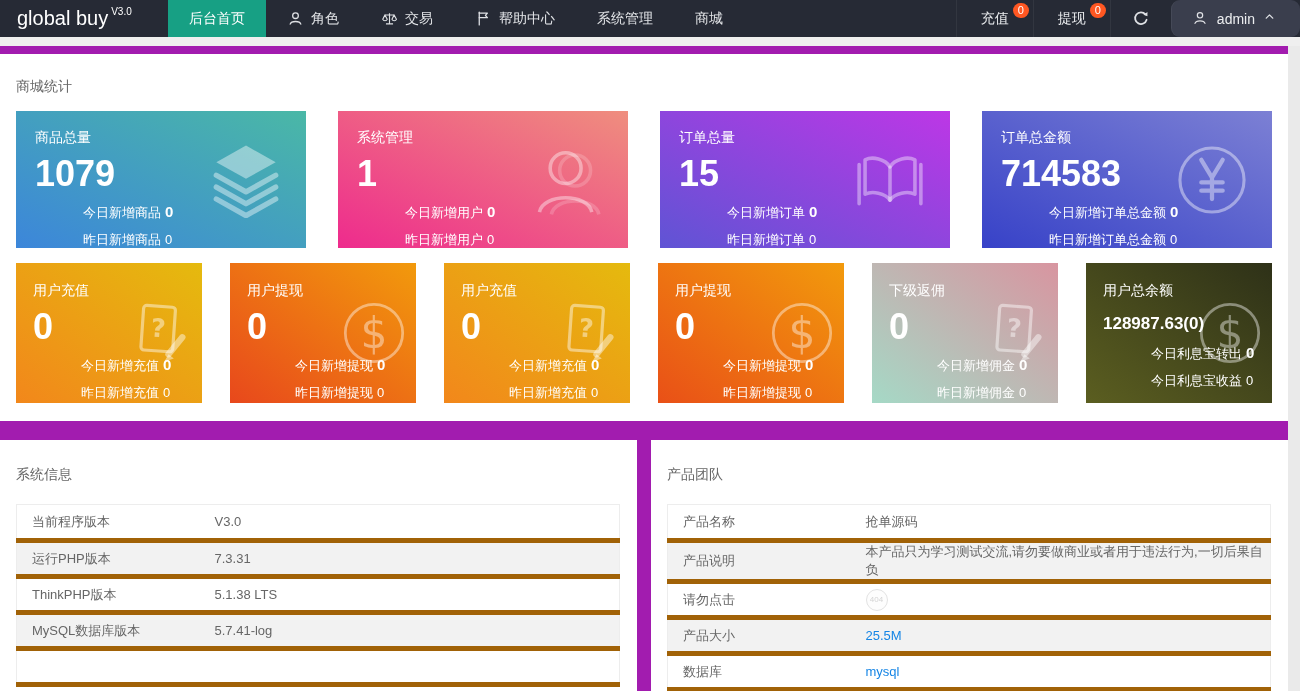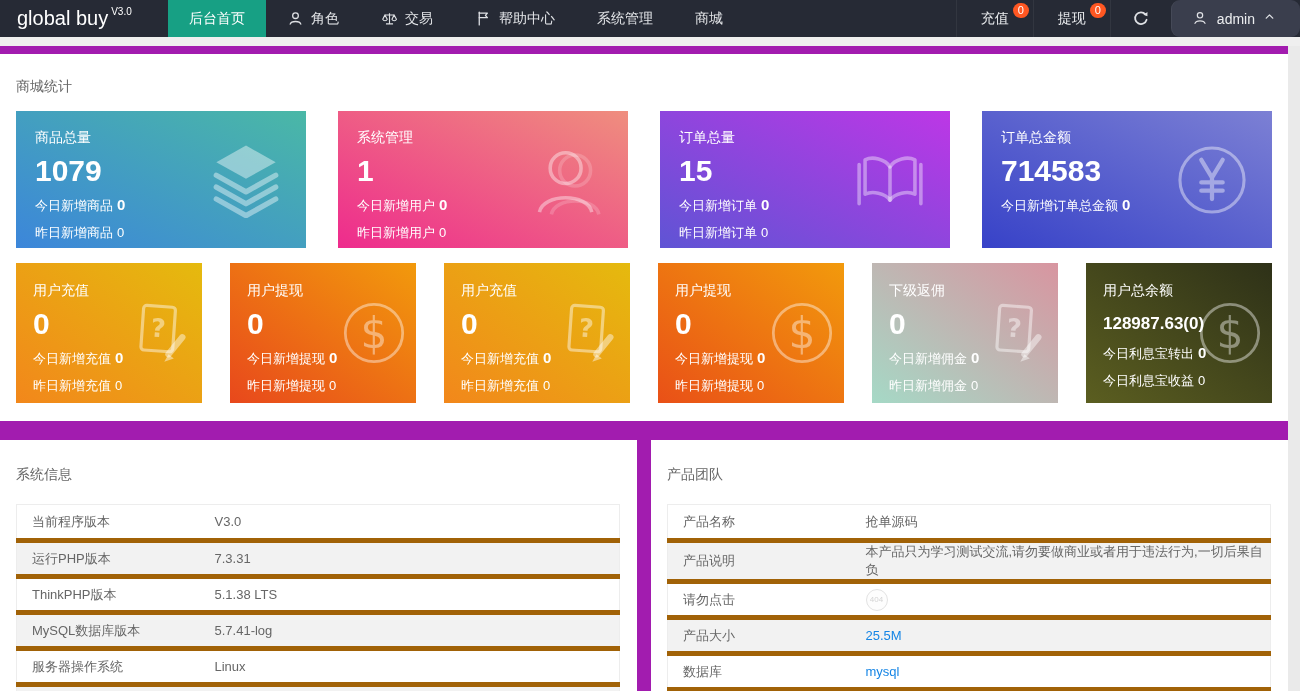--- a/index.html
+++ b/index.html
@@ -31,23 +31,23 @@
   .panel { background:#fff; }
   .stats-panel { margin-top:8px; padding:1px 0 18px; }
   .section-title { font-size:14px; color:#666; margin:23px 16px 15px; }
 
   .grid-big   { display:grid; grid-template-columns:repeat(4,1fr); gap:32px; margin:0 16px 15px; }
   .grid-small { display:grid; grid-template-columns:repeat(6,1fr); gap:28px; margin:0 16px; }
 
   .card { position:relative; height:137px; color:#fff; padding:18px 19px; overflow:hidden; }
   .grid-small .card { height:140px; padding:19px 17px; }
   .c-title { font-size:14px; }
-  .c-value { font-size:30px; font-weight:bold; margin-top:7px; line-height:1.1; }
+  .c-value { font-size:36px; font-weight:bold; margin-top:7px; line-height:1.1; }
   .c-value.sm { font-size:17px; margin-top:13px; line-height:1.3; }
-  .c-line { font-size:13px; margin-top:9px; position:relative; z-index:2; }
+  .c-line { font-size:13px; margin-top:9px; position:relative; z-index:2;margin-left:48px; }
   .c-line .v1 { font-size:15px; font-weight:bold; margin-left:4px; }
   .c-line .v2 { margin-left:4px; }
   .c-icon { position:absolute; right:22px; top:50%; transform:translateY(-50%); width:76px; height:76px; z-index:1; }
   .grid-small .c-icon { right:8px; width:68px; height:68px; }
   .c-icon svg { width:100%; height:100%; }
 
   
   .bottom { display:flex; gap:14px; margin-top:19px; }
   .info-panel { flex:1; background:#fff; padding-bottom:60px; }
   .info-panel .section-title { margin:26px 16px 20px; }
@@ -185,20 +185,21 @@
     <div class="c-icon"><svg viewBox="0 0 64 64" fill="none" stroke="rgba(255,255,255,.4)" stroke-width="3" stroke-linejoin="round" stroke-linecap="round">
               <path d="M32 21 C28 14 17 12 11 15 L11 44 C17 41 28 43 32 49 C36 43 47 41 53 44 L53 15 C47 12 36 14 32 21 Z"></path>
               <path d="M32 21 L32 49"></path>
               <path d="M6 19 L6 52 M58 19 L58 52"></path>
             </svg></div>
   </div>
         <div class="card" style="background: linear-gradient(to right top, rgb(55, 66, 200), rgb(124, 128, 212));">
     <div class="c-title">订单总金额</div>
     <div class="c-value">714583</div>
     <div class="c-line"><span class="l1l">今日新增订单总金额</span><span class="v1 l1v">0</span></div>
+    <div class="c-line"><span class="l2l">昨日新增订单总金额</span><span class="v2 l2v">0</span></div>
     <div class="c-icon"><svg viewBox="0 0 64 64" fill="none" stroke="rgba(255,255,255,.42)" stroke-width="2.6">
               <circle cx="32" cy="32" r="27"></circle>
               <g stroke-width="3.6" stroke-linecap="round">
                 <path d="M23 15 L32 30 M41 15 L32 30 M32 30 L32 48 M23 34 H41 M23 41 H41"></path>
               </g>
             </svg></div>
   </div>
       </div>
     <div class="grid-small" id="grid-small">
         <div class="card" style="background: linear-gradient(to right top, rgb(242, 135, 27), rgb(229, 186, 14));">
@@ -291,24 +292,20 @@
   </tr>
             <tr>
     <td class="lbl">ThinkPHP版本</td>
     <td class="val">5.1.38 LTS</td>
   </tr>
             <tr>
     <td class="lbl">MySQL数据库版本</td>
     <td class="val">5.7.41-log</td>
   </tr>
             <tr>
-    <td class="lbl">服务器操作系统</td>
-    <td class="val">Linux</td>
-  </tr>
-            <tr>
     <td class="lbl"></td>
     <td class="val"></td>
   </tr>
           </tbody>
         </table>
     </div>
     <div class="info-panel">
       <div class="section-title">产品团队</div>
       <table class="info">
           <tbody id="team-tbody">

